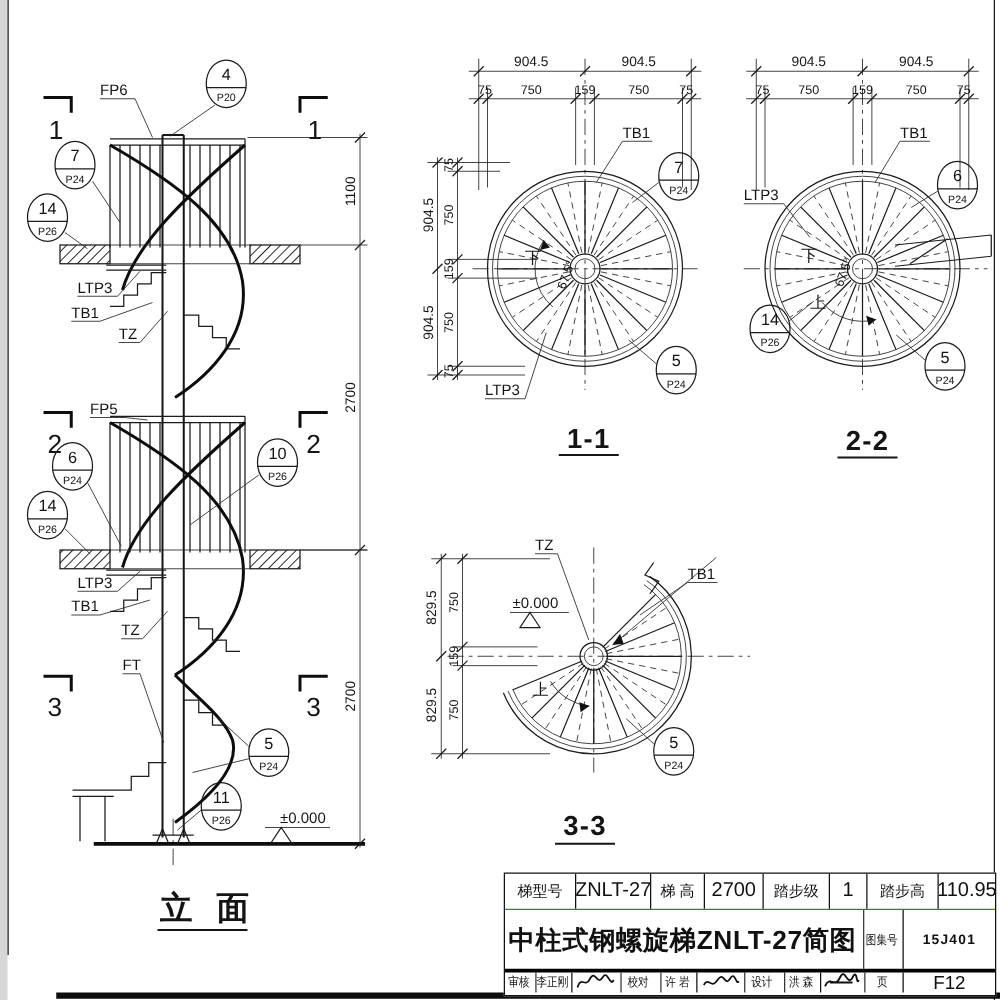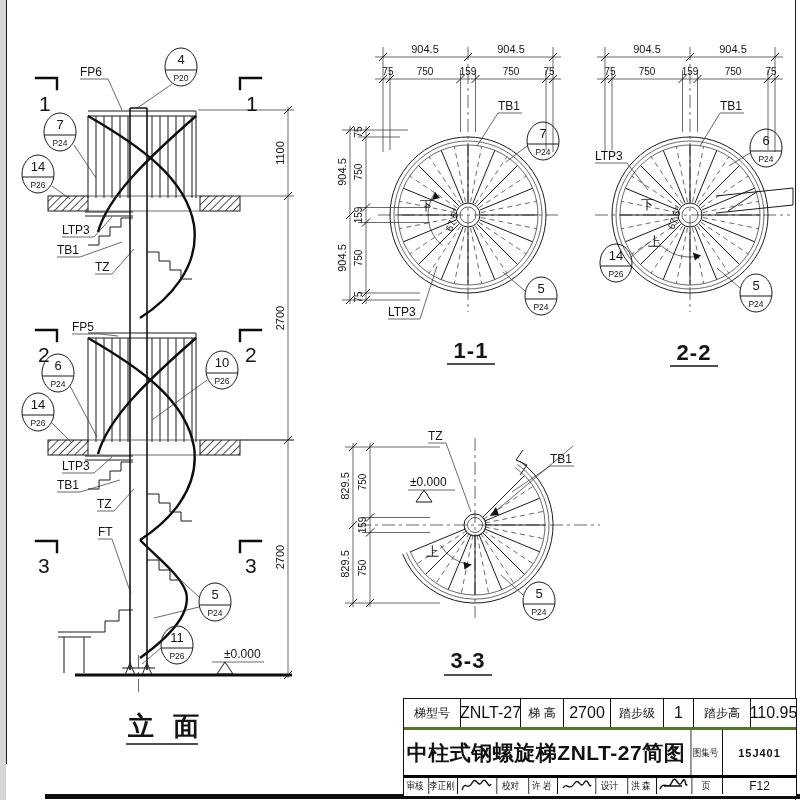--- a/index.html
+++ b/index.html
@@ -22,26 +22,26 @@
   .cjk{font-size:13px;}
   .fill{fill:#111;stroke:none;}
   
   .tblock{position:absolute;left:403px;top:698px;width:394px;height:99px;
           border:1.6px solid #111;box-sizing:border-box;background:#fff;color:#111;}
   .tb-row{display:flex;box-sizing:border-box;text-align:right;}
   .tb-cell{display:flex;align-items:center;justify-content:center;box-sizing:border-box;
            border-left:1px solid #111;overflow:hidden;white-space:nowrap;}
   .tb-cell:first-child{border-left:none;}
   .r1{height:28px;font-size:12px;}
-  .r2{height:48px;border-top:3px solid #4d7c0f;}
+  .r2{height:48px;border-top:1px solid #4d7c0f;}
   .r3{height:19px;border-top:3px solid #000000;font-size:10px;}
   .v13{font-size:16px;}
   .dtitle{font-size:21px;font-weight:bold;letter-spacing:.5px;}
   .atlas{font-size:11px;font-weight:bold;letter-spacing:1px;}
-  .pageno{font-size:12px;}
+  .pageno{font-size:15px;}
   .squeeze{transform:scaleX(.85);}
 </style>
 </head>
 <body>
 
 <div class="sheet">
 
 <svg width="800" height="800" viewBox="0 0 800 800">
   <defs>
     <pattern id="hat" width="5.5" height="5.5" patternUnits="userSpaceOnUse" patternTransform="rotate(45)">

